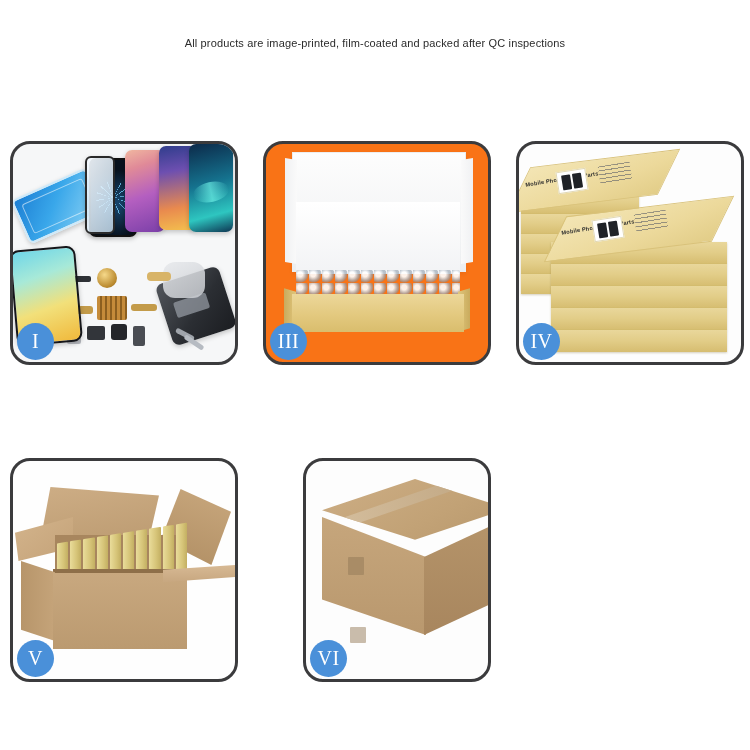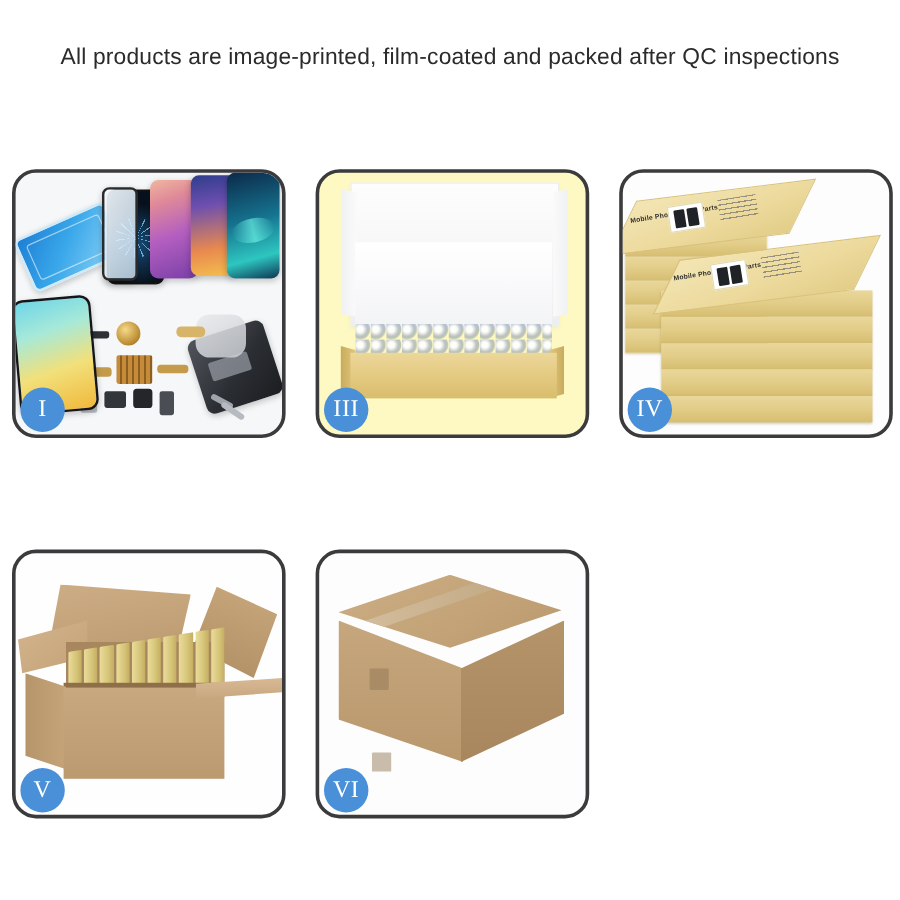--- a/index.html
+++ b/index.html
@@ -17,21 +17,21 @@
   .header{padding-top:28px;text-align:center;}
   .title{
     font-size:35px;
     font-weight:bold;
     letter-spacing:1.1px;
     color:#1a1a1a;
     line-height:1.05;
     white-space:nowrap;
   }
   .subtitle{
-    font-size:19px;
+    font-size:11px;
     color:#2b2b2b;
     margin-top:9px;
     letter-spacing:0.15px;
     white-space:nowrap;
   }
 
   
   .grid{
     position:absolute;
     left:10px; top:141px;
@@ -199,21 +199,21 @@
     background-size:21px 21px;
   }
   .pouch-edge{
     position:absolute;left:0;top:0;width:100%;height:100%;
     border-left:7px solid rgba(235,239,242,.9);
     border-right:7px solid rgba(235,239,242,.9);
     box-sizing:border-box;
   }
 
   
-  .p3{background:#fef9c3;padding-left:47px;}
+  .p3{background:#f97316;padding-left:47px;}
   .b3-lid{
     position:absolute;left:26px;top:8px;width:172px;height:118px;
     background:linear-gradient(180deg,#fdfdfd 0%,#f4f5f6 60%,#eceef0 100%);
     border:1px solid #eceef0;
     box-shadow:0 2px 4px rgba(0,0,0,.05);
   }
   .b3-lid:before{
     content:"";position:absolute;left:-8px;top:6px;width:12px;height:104px;
     background:linear-gradient(90deg,#f0f1f3,#fafafa);
     transform:skewY(10deg);
@@ -354,21 +354,21 @@
     position:absolute;left:40px;top:108px;width:134px;height:6px;
     background:#8e6f49;
   }
   .c5-flapFront{
     position:absolute;left:150px;top:104px;width:72px;height:22px;
     background:linear-gradient(180deg,#d7b994,#c3a27a);
     clip-path:polygon(0 22%,100% 0,100% 54%,0 78%);
   }
 
   
-  .p6{background:#fdfdfd;}
+  .p6{background:#fdfdfd;margin-left:40px;}
   .c6-top{
     position:absolute;left:16px;top:18px;width:186px;height:78px;
     background:linear-gradient(150deg,#cdae85 0%,#c2a276 55%,#b5956a 100%);
     clip-path:polygon(50% 0,100% 38%,50% 78%,0 40%);
   }
   .c6-seam{
     position:absolute;left:24px;top:38px;width:172px;height:10px;
     background:linear-gradient(90deg,rgba(212,190,158,.9),rgba(188,162,126,.9));
     transform:rotate(-19deg);
     transform-origin:left center;

